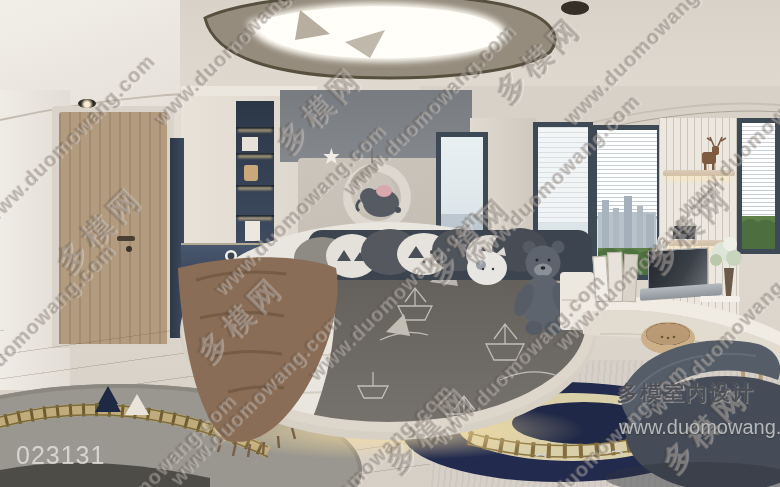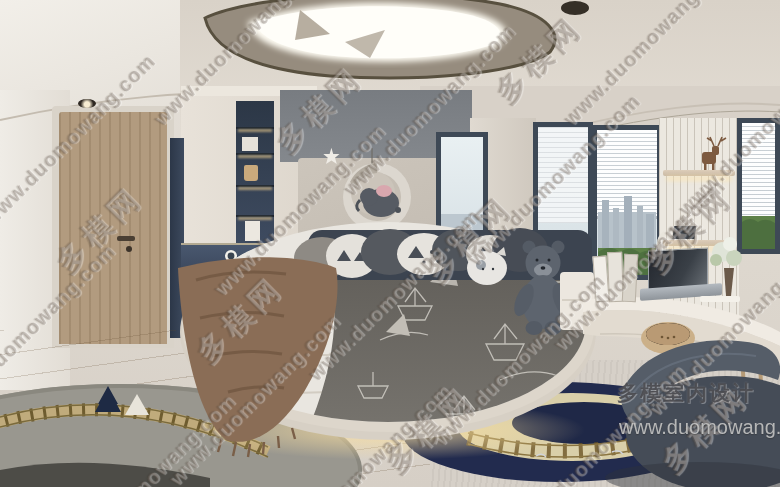--- a/index.html
+++ b/index.html
@@ -355,15 +355,16 @@
     <span class="wmc" style="left:100px;top:230px;">多模网</span>
     <span class="wmc" style="left:320px;top:110px;">多模网</span>
     <span class="wmc" style="left:240px;top:320px;">多模网</span>
     <span class="wmc" style="left:470px;top:240px;">多模网</span>
     <span class="wmc" style="left:430px;top:430px;">多模网</span>
     <span class="wmc" style="left:690px;top:230px;">多模网</span>
     <span class="wmc" style="left:540px;top:60px;">多模网</span>
     <span class="wmc" style="left:705px;top:430px;">多模网</span>
   </div>
 
+  <div class="abs id-left">023131</div>
   <div class="abs brand">多模室内设计</div>
   <div class="abs site">www.duomowang.com</div>
 </div>
 
 </body></html>

